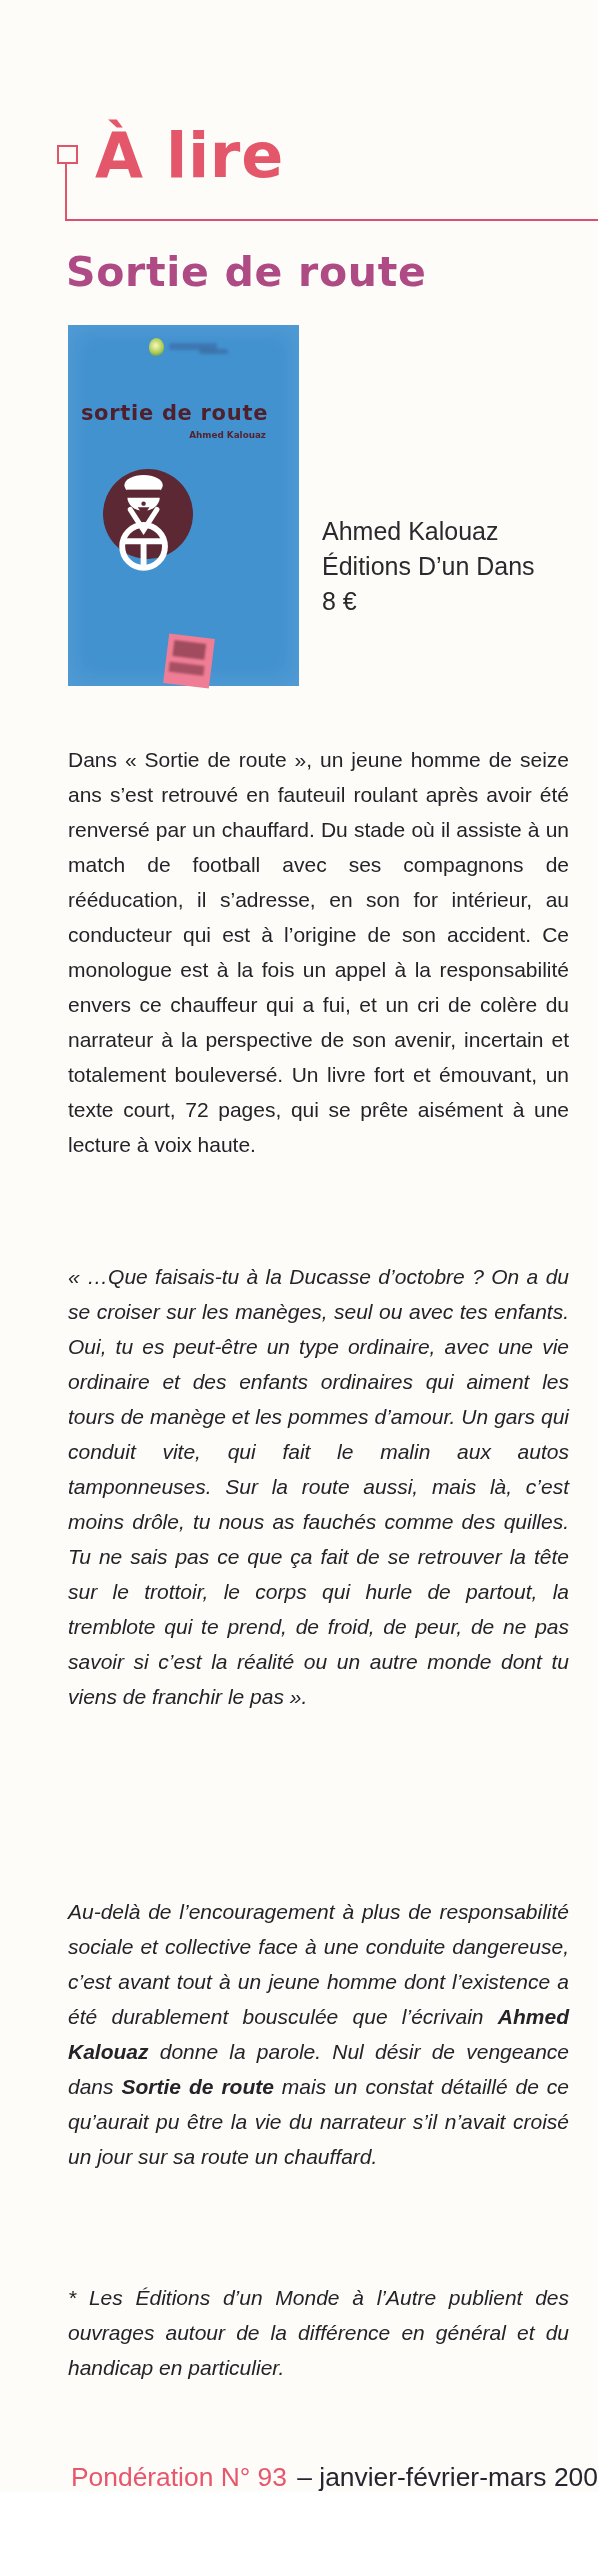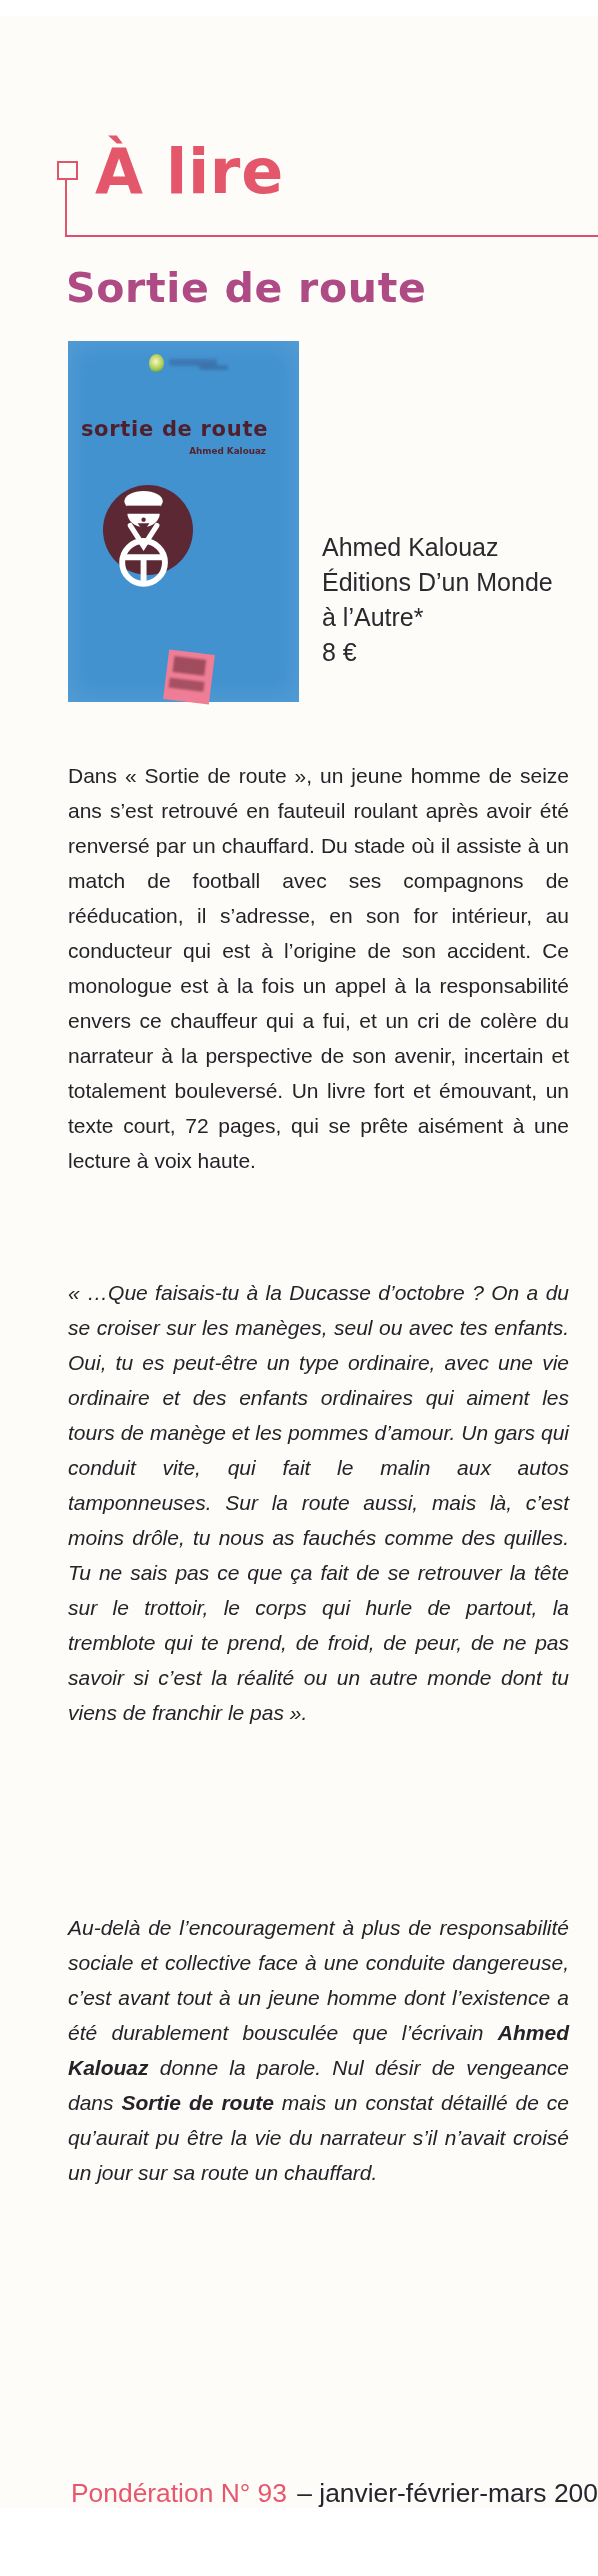--- a/index.html
+++ b/index.html
@@ -1,19 +1,19 @@
 <!DOCTYPE html>
 <html lang="fr" style="font-size:11.8px"><head>
 <meta charset="utf-8">
 <style>
   html,body{margin:0;padding:0;background:#ffffff;}
   #page{
     position:relative;width:599px;height:2492px;
     background:#fdfcf9;overflow:hidden;
-    font-family:"Liberation Sans",sans-serif;color:#262228;margin-top:16px;
+    font-family:"Liberation Sans",sans-serif;color:#262228;
   }
 
   
   .marker-square{position:absolute;left:57px;top:145px;width:17px;height:14.7px;
     border:2.2px solid #e05568;background:transparent;}
   .marker-vline{position:absolute;left:65px;top:162px;width:2.2px;height:58px;background:#e05568;}
   .header-rule{position:absolute;left:65px;top:219px;width:533px;height:2.2px;background:#dd4f70;}
   .section-title{
     position:absolute;left:95px;top:119px;
     font-family:"DejaVu Sans",sans-serif;font-weight:bold;
@@ -118,30 +118,30 @@
       <line x1="55" y1="98" x2="55" y2="131" stroke="#ffffff" stroke-width="8"></line>
     </svg>
     <div class="stamp">
       <div class="stamp-ink1"></div>
       <div class="stamp-ink2"></div>
     </div>
   </div>
 
   <div class="book-info">
     <div>Ahmed Kalouaz</div>
-    <div>Éditions D’un Monde</div>
-    <div>à l’Autre*</div>
+    <div>Éditions D’un Dans</div>
     <div>8 €</div>
   </div>
 
   <p class="para p1">Dans « Sortie de route », un jeune homme de seize ans s’est retrouvé en fauteuil roulant après avoir été renversé par un chauffard. Du stade où il assiste à un match de football avec ses compagnons de rééducation, il s’adresse, en son for intérieur, au conducteur qui est à l’origine de son accident. Ce monologue est à la fois un appel à la responsabilité envers ce chauffeur qui a fui, et un cri de colère du narrateur à la perspective de son avenir, incertain et totalement bouleversé. Un livre fort et émouvant, un texte court, 72 pages, qui se prête aisément à une lecture à voix haute.</p>
 
   <p class="para quote">« …Que faisais-tu à la Ducasse d’octobre ? On a du se croiser sur les manèges, seul ou avec tes enfants. Oui, tu es peut-être un type ordinaire, avec une vie ordinaire et des enfants ordinaires qui aiment les tours de manège et les pommes d’amour. Un gars qui conduit vite, qui fait le malin aux autos tamponneuses. Sur la route aussi, mais là, c’est moins drôle, tu nous as fauchés comme des quilles. Tu ne sais pas ce que ça fait de se retrouver la tête sur le trottoir, le corps qui hurle de partout, la tremblote qui te prend, de froid, de peur, de ne pas savoir si c’est la réalité ou un autre monde dont tu viens de franchir le pas ».</p>
 
   <p class="para p3"><span>Au-delà de l’encouragement à plus de responsabilité sociale et collective face à une conduite dangereuse, c’est avant tout à un jeune homme dont l’existence a été durablement bousculée que l’écrivain </span><span class="b">Ahmed Kalouaz</span><span> donne la parole. Nul désir de vengeance dans </span><span class="b">Sortie de route</span><span> mais un constat détaillé de ce qu’aurait pu être la vie du narrateur s’il n’avait croisé un jour sur sa route un chauffard.</span></p>
 
+  <p class="para footnote">* Les Éditions d’un Monde à l’Autre publient des ouvrages autour de la différence en général et du handicap en particulier.</p>
 
   <div class="footer">
     <span class="journal">Pondération N° 93</span><span class="issue">– janvier-février-mars 2009</span>
   </div>
 
 </div>
 
 
 </body></html>

